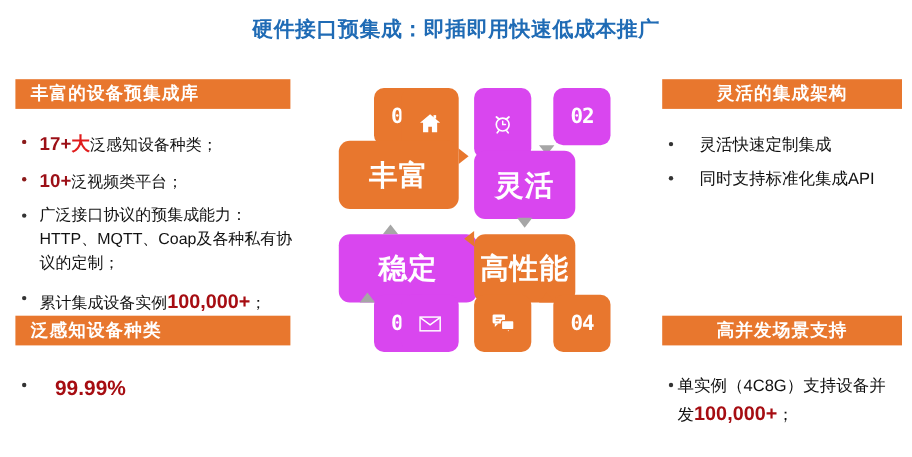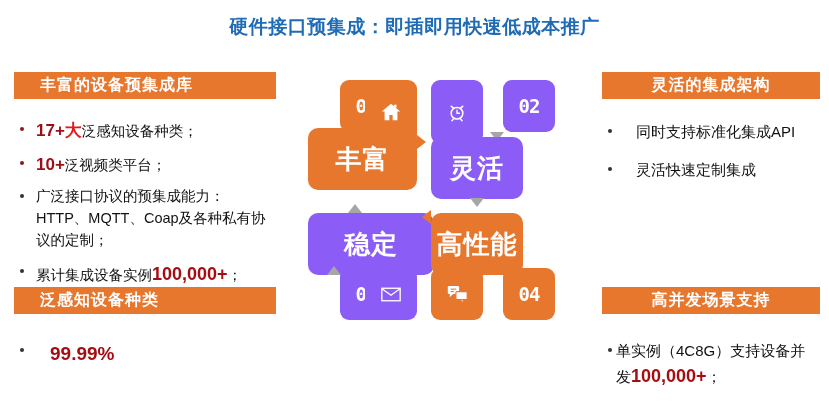--- a/index.html
+++ b/index.html
@@ -14,21 +14,21 @@
     font-size:19px;font-weight:bold;color:#1F6BB5;letter-spacing:.5px;
     white-space:nowrap;
   }
   
   .panel{position:absolute;}
   .bar{
     color:#ffffff;font-weight:bold;font-size:16px;
     display:flex;align-items:center;justify-content:center;
     height:27px;letter-spacing:1px;
   }
-  .bar.left-bar{padding-left:26px;justify-content:flex-start;}
+  .bar.left-bar{padding-left:14px;justify-content:flex-start;}
   .bullets{margin:0;padding:0;list-style:none;}
   .bullet{
     position:relative;padding-left:22px;margin-bottom:9px;
     font-size:14.5px;color:#111111;line-height:1.45;
   }
   .bullet:before{
     content:"";position:absolute;left:6px;top:8px;
     width:4px;height:4px;border-radius:50%;background:#8B1A1A;
   }
   .bullet.plain:before{background:#333333;}
@@ -51,21 +51,21 @@
     position:absolute;width:52px;height:52px;border-radius:9px;
     display:flex;align-items:center;justify-content:center;
   }
   .label{
     position:absolute;border-radius:10px;
     display:flex;align-items:center;justify-content:center;
     color:#ffffff;font-weight:bold;font-size:26px;letter-spacing:1px;
   }
   .tail{position:absolute;width:0;height:0;}
   .or{background:#E8772E;}
-  .gy{background:#8b5cf6;}
+  .gy{background:#d946ef;}
   .tail-down-or{border-left:7px solid transparent;border-right:7px solid transparent;border-top:9px solid #E8772E;}
   .tail-down-gy{border-left:7px solid transparent;border-right:7px solid transparent;border-top:9px solid #A6A6A6;}
   .tail-up-gy{border-left:7px solid transparent;border-right:7px solid transparent;border-bottom:9px solid #A6A6A6;}
   .tail-up-or{border-left:7px solid transparent;border-right:7px solid transparent;border-bottom:9px solid #E8772E;}
   .tail-right-or{border-top:7px solid transparent;border-bottom:7px solid transparent;border-left:9px solid #E8772E;}
   .tail-left-or{border-top:7px solid transparent;border-bottom:7px solid transparent;border-right:9px solid #E8772E;}
   svg{display:block;}
 </style>
 </head>
 <body>
@@ -95,25 +95,25 @@
   <ul class="bullets" style="margin-top:26px;">
     <li class="bullet plain" style="padding-left:36px;font-size:15.5px;">
       <span class="stat">99.99%</span>
     </li>
   </ul>
 </div>
 
 <div class="panel" style="left:602px;top:72px;width:218px;">
   <div class="bar or" style="width:218px;">灵活的集成架构</div>
   <ul class="bullets" style="margin-top:22px;">
+    <li class="bullet plain" style="padding-left:34px;font-size:15px;">
+      <span>灵活快速定制集成</span>
+    </li>
     <li class="bullet plain" style="padding-left:34px;font-size:15px;margin-bottom:16px;">
       <span>同时支持标准化集成API</span>
-    </li>
-    <li class="bullet plain" style="padding-left:34px;font-size:15px;">
-      <span>灵活快速定制集成</span>
     </li>
   </ul>
 </div>
 
 <div class="panel" style="left:602px;top:287px;width:218px;">
   <div class="bar or" style="width:218px;text-align:right;">高并发场景支持</div>
   <ul class="bullets" style="margin-top:26px;">
     <li class="bullet plain" style="padding-left:14px;font-size:15px;line-height:1.5;">
       <span>单实例（4C8G）支持设备并发</span><span class="big-red">100,000+</span><span>；</span>
     </li>

